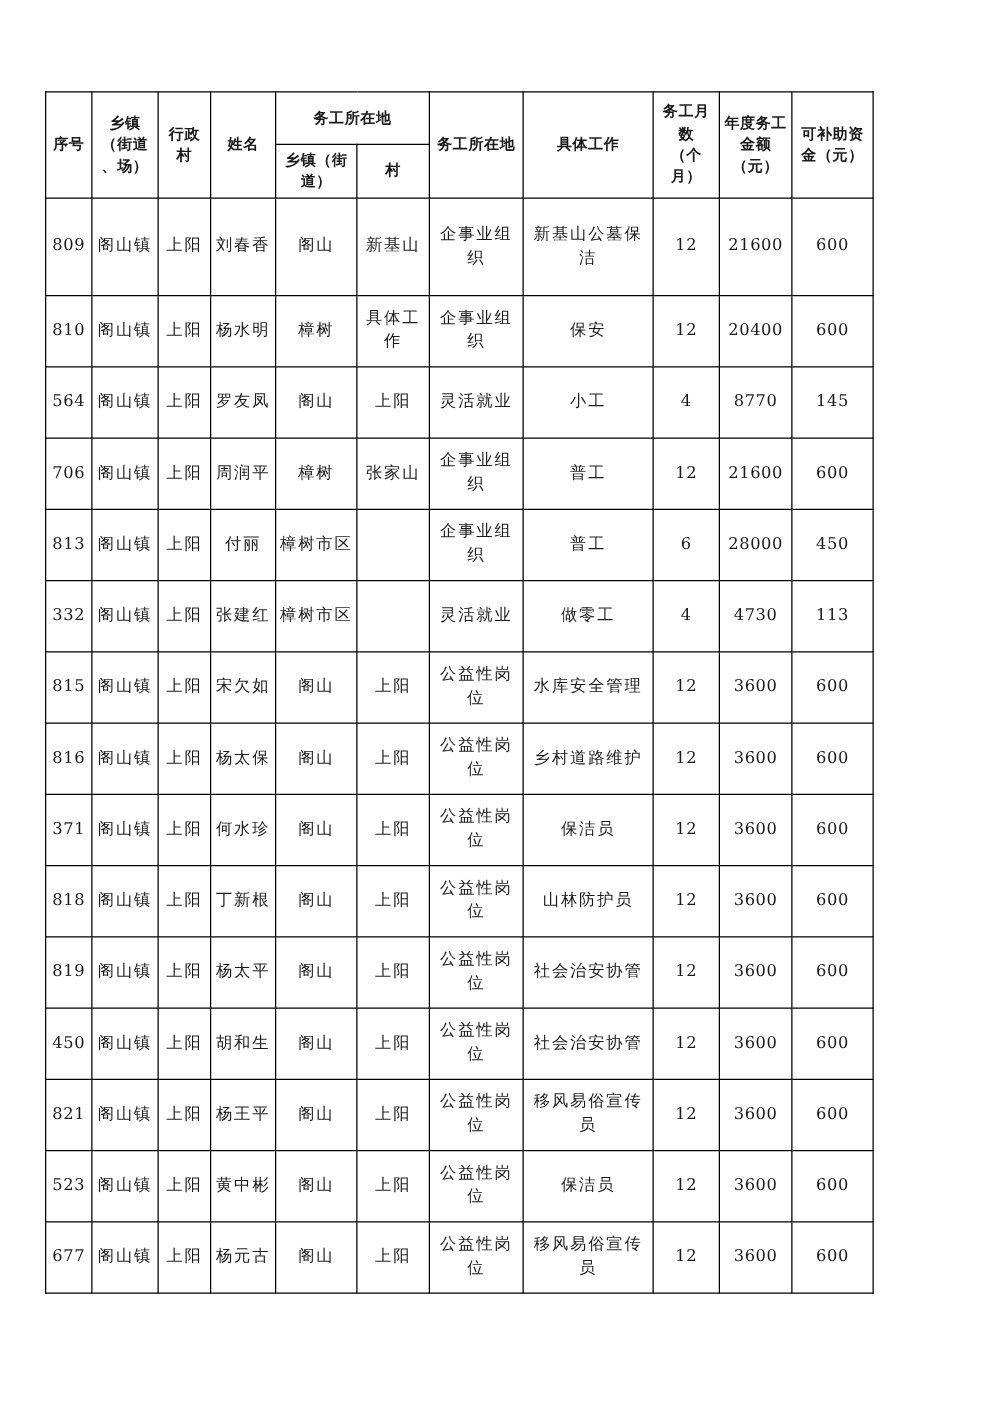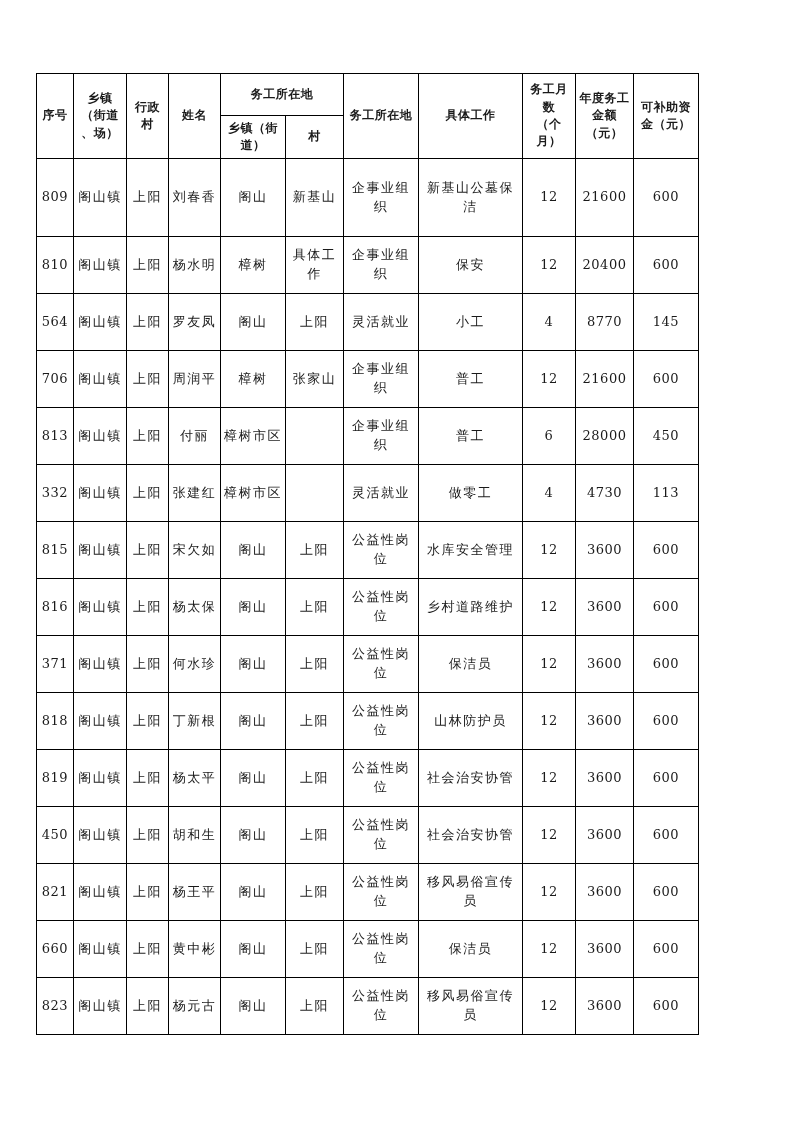--- a/index.html
+++ b/index.html
@@ -260,34 +260,34 @@
           <td>杨王平</td>
           <td>阁山</td>
           <td>上阳</td>
           <td>公益性岗位</td>
           <td>移风易俗宣传员</td>
           <td class="num">12</td>
           <td class="num">3600</td>
           <td class="num">600</td>
         </tr>
         <tr>
-          <td class="num">660</td>
+          <td class="num">523</td>
           <td>阁山镇</td>
           <td>上阳</td>
           <td>黄中彬</td>
           <td>阁山</td>
           <td>上阳</td>
           <td>公益性岗位</td>
           <td>保洁员</td>
           <td class="num">12</td>
           <td class="num">3600</td>
           <td class="num">600</td>
         </tr>
         <tr>
-          <td class="num">823</td>
+          <td class="num">677</td>
           <td>阁山镇</td>
           <td>上阳</td>
           <td>杨元古</td>
           <td>阁山</td>
           <td>上阳</td>
           <td>公益性岗位</td>
           <td>移风易俗宣传员</td>
           <td class="num">12</td>
           <td class="num">3600</td>
           <td class="num">600</td>

